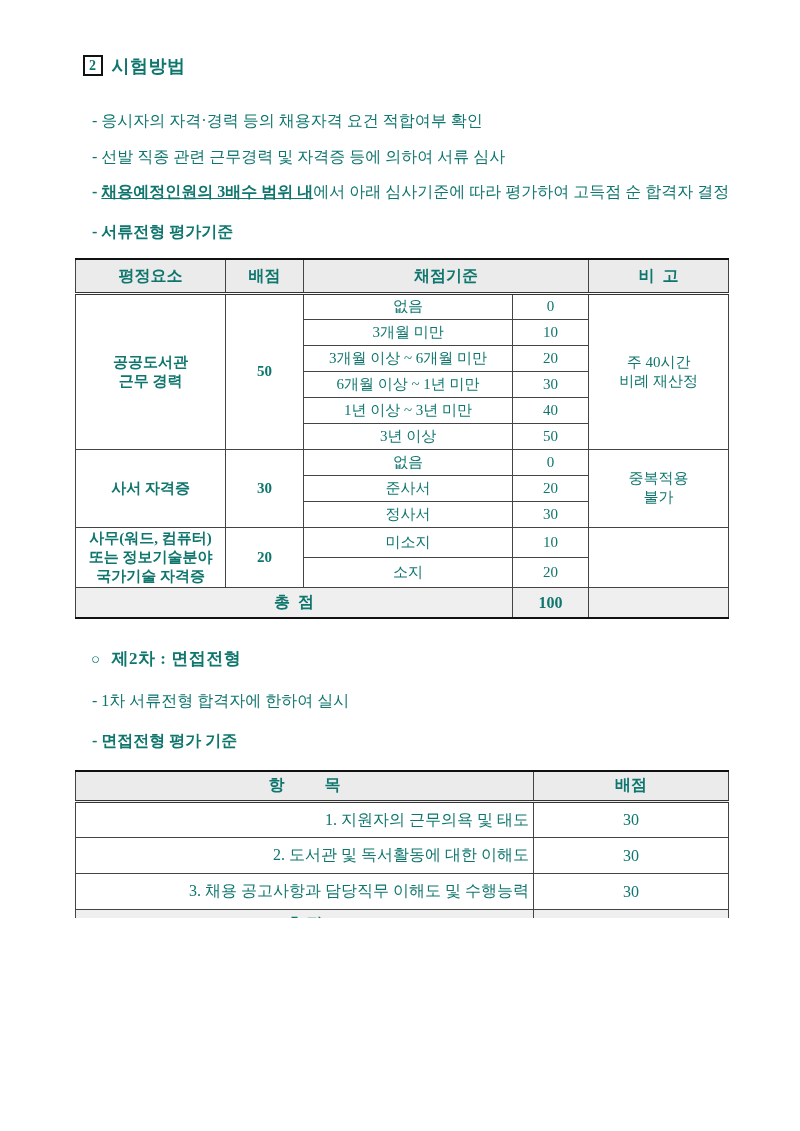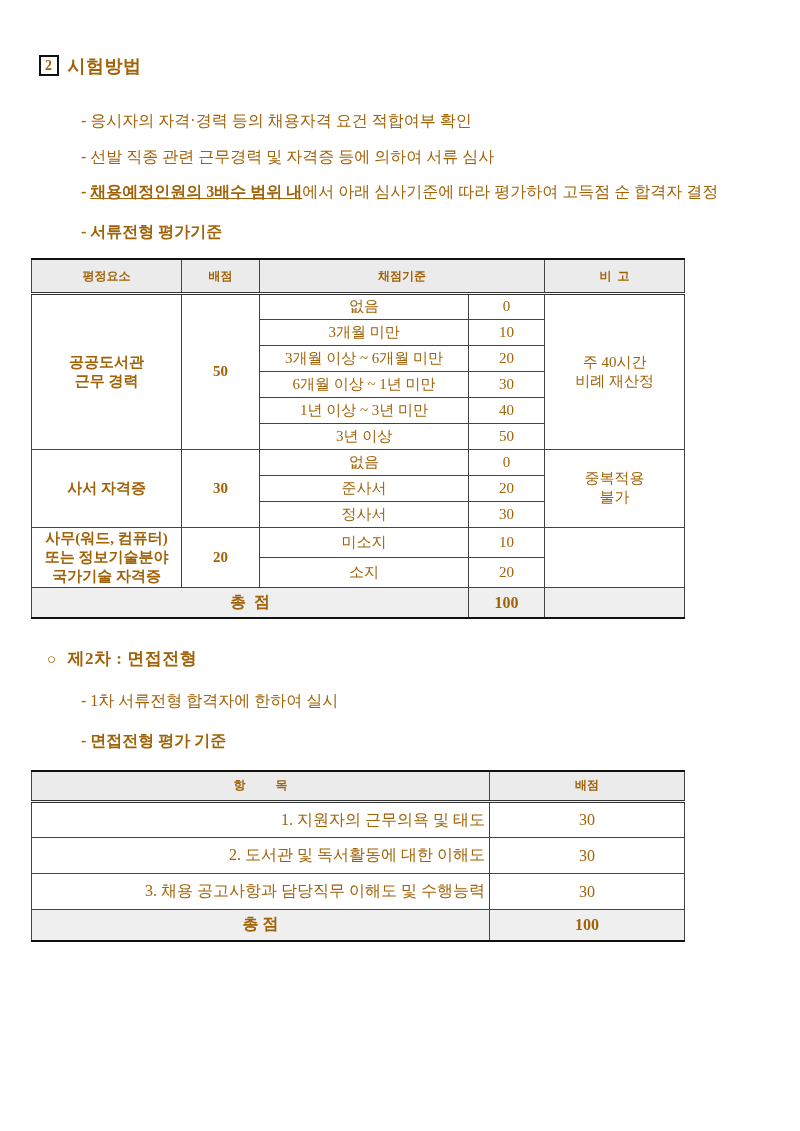--- a/index.html
+++ b/index.html
@@ -1,45 +1,45 @@
 <!DOCTYPE html>
 <html><head>
 <meta charset="utf-8">
 <style>
   html,body { margin:0; padding:0; background:#ffffff; }
   .doc {
     box-sizing:border-box;
-    width:800px; height:1131px;
-    padding:54px 64px 30px 31px;
+    width:800px; height:918px;
+    padding:54px 64px 30px 75px;
     font-family:"Liberation Serif","DejaVu Serif",serif;
-    color:#a16207;
+    color:#0f766e;
     font-size:16px;
     overflow:hidden;
   }
   .section-head { font-size:18px; font-weight:bold; margin:0 0 30px 8px; letter-spacing:0.5px; }
   .boxed-num {
     display:inline-block; border:2px solid #111; padding:0 4px;
     font-size:14px; line-height:17px; margin-right:9px; vertical-align:2px; font-weight:bold;
   }
   .round-title { font-weight:bold; font-size:17px; margin:28px 0 18px 16px; letter-spacing:0.5px; }
   .round-title .circle { font-size:15px; margin-right:11px; font-weight:bold; }
-  .item-block { margin-left:50px; }
+  .item-block { margin-left:17px; }
   .dash-item {
     width:652px; text-align:justify; line-height:1.6;
     padding-left:18px; text-indent:-18px; margin:10px 0;
   }
   .dash { margin-right:4px; }
   .bold { font-weight:bold; }
   .bold-underline { font-weight:bold; text-decoration:underline; }
   .criteria-line { margin:14px 0 12px 0; }
 
   table { border-collapse:collapse; table-layout:fixed; }
   .tbl { width:653px; border:1.5px solid #111; border-top-width:2px; border-bottom-width:2.5px; }
   .tbl th, .tbl td { border:1px solid #444; text-align:center; vertical-align:middle; padding:1px 4px; box-sizing:border-box; }
-  .tbl thead th { background:#ebebeb; font-weight:bold; height:34px; border-bottom:3px double #333; font-size:12px; }
+  .tbl thead th { background:#ebebeb; font-weight:bold; height:34px; border-bottom:3px double #333; font-size:16px; }
   .t1 { margin-top:14px; }
   .t1 td { height:26px; font-size:15px; }
   .t1 .factor-cell, .t1 .points-cell { font-weight:bold; white-space:pre-line; }
   .t1 .note-cell { white-space:pre-line; font-size:15px; }
   .total-row td { background:#efefef; font-weight:bold; height:31px; border-top:1.5px solid #111; font-size:16px;text-align:center; }
   .ws-pre { white-space:pre; }
 
   .notes { margin:14px 0 0 6px; }
   .note-item {
     width:660px; text-align:justify; line-height:1.62;

